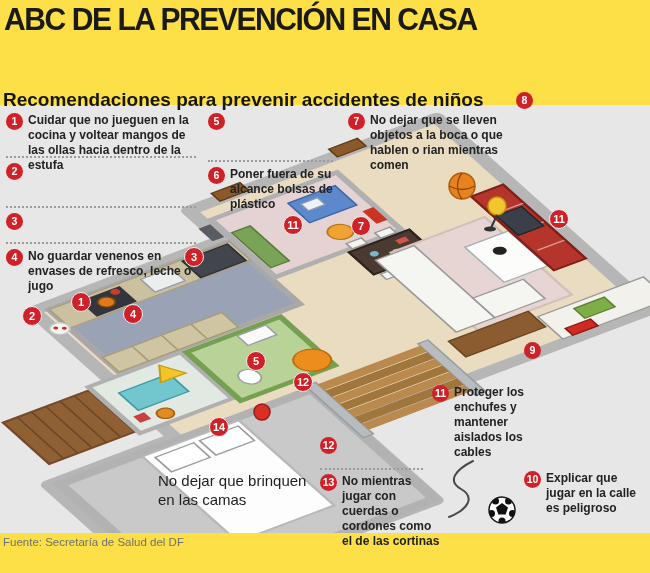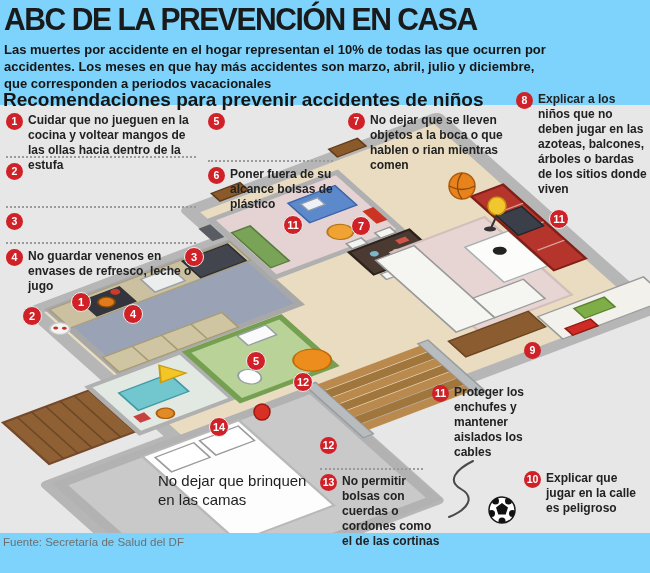--- a/index.html
+++ b/index.html
@@ -1,16 +1,16 @@
 <!DOCTYPE html>
 <html><head>
 <meta charset="utf-8">
 <style>
   html,body{margin:0;padding:0}
-  #canvas{position:relative;width:650px;height:573px;background:#7dd3fc;overflow:hidden;
+  #canvas{position:relative;width:650px;height:573px;background:#fde047;overflow:hidden;
           font-family:"Liberation Sans",sans-serif}
   #panel{position:absolute;left:0;top:105px;width:650px;height:428px;background:#e7e7e7}
   #title{position:absolute;left:4px;top:2px;font-size:31px;font-weight:bold;letter-spacing:-1.5px;
          color:#1a1a1a;transform:scaleX(.97);transform-origin:left}
   #intro{position:absolute;left:4px;top:41px;width:555px;font-size:13px;font-weight:bold;
          line-height:1.32;color:#151515}
   #rec-heading{position:absolute;left:3px;top:89px;font-size:19px;font-weight:bold;color:#151515}
   .rec{position:absolute;font-size:12px;font-weight:bold;line-height:1.25;color:#222}
   .rec .txt{margin-left:22px}
   .num{position:absolute;left:0;top:0;width:17px;height:17px;border-radius:50%;background:#cf2127;
@@ -26,21 +26,20 @@
   svg{position:absolute;left:0;top:0}
 </style>
 </head>
 <body>
 
 <div id="canvas">
 
   <div id="panel"></div>
 
   <div id="title">ABC DE LA PREVENCIÓN EN CASA</div>
-  <div id="intro">Las muertes por accidente en el hogar representan el 10% de todas las que ocurren por accidentes. Los meses en que hay más accidentes son marzo, abril, julio y diciembre, que corresponden a periodos vacacionales</div>
   <div id="rec-heading">Recomendaciones para  prevenir accidentes de  niños</div>
 
   <svg width="650" height="533" viewBox="0 0 650 533" aria-hidden="true">
     <g transform="translate(58,312) scale(1,0.58) rotate(-33)">
 
       <path d="M-20,-15 L205,-15 L205,-75 L500,-75 L500,320 L140,320 L140,478 L-170,478 L-170,245 L-20,245 Z" fill="#e9dcc0" stroke="#b6b6b6" stroke-width="16" stroke-linejoin="round"></path>
 
       <rect x="240" y="-88" width="34" height="16" fill="#8a5a2a" stroke="#5f3c1a" stroke-width="2"></rect>
       <rect x="380" y="-88" width="34" height="16" fill="#8a5a2a" stroke="#5f3c1a" stroke-width="2"></rect>
 
@@ -189,40 +188,39 @@
   <div class="rec recwrap" style="left:208px;top:167px;width:132px">
     <span class="num">6</span>
     <div class="txt">Poner fuera de su alcance bolsas de plástico</div>
   </div>
   <div class="rec recwrap" style="left:348px;top:113px;width:158px">
     <span class="num">7</span>
     <div class="txt">No dejar que se lleven objetos a la boca o que hablen o rian mientras comen</div>
   </div>
   <div class="rec recwrap" style="left:516px;top:92px;width:131px">
     <span class="num">8</span>
-    <div class="txt">Explicar a los niños que no deben jugar en las azoteas, balcones, árboles o bardas de los sitios donde viven</div>
   </div>
   <div class="rec recwrap" style="left:524px;top:342px;width:124px">
     <span class="num">9</span>
   </div>
   <div class="rec recwrap" style="left:524px;top:471px;width:122px">
     <span class="num">10</span>
     <div class="txt">Explicar que jugar en la calle es peligroso</div>
   </div>
   <div class="rec recwrap" style="left:432px;top:385px;width:100px">
     <span class="num">11</span>
     <div class="txt">Proteger los enchufes y mantener aislados los cables</div>
   </div>
   <div class="rec recwrap" style="left:320px;top:437px;width:105px">
     <span class="num">12</span>
   </div>
   <div class="sep" style="left:320px;top:468px;width:103px"></div>
   <div class="rec recwrap" style="left:320px;top:474px;width:120px">
     <span class="num">13</span>
-    <div class="txt">No permitir bolsas con cuerdas o cordones como el de las cortinas</div>
+    <div class="txt">No mientras jugar con cuerdas o cordones como el de las cortinas</div>
   </div>
 
   <div class="badge" style="left:71px;top:292px">1</div>
   <div class="badge" style="left:22px;top:306px">2</div>
   <div class="badge" style="left:184px;top:247px">3</div>
   <div class="badge" style="left:123px;top:304px">4</div>
   <div class="badge" style="left:246px;top:351px">5</div>
   <div class="badge" style="left:351px;top:216px">7</div>
   <div class="badge" style="left:283px;top:215px">11</div>
   <div class="badge" style="left:549px;top:209px">11</div>

